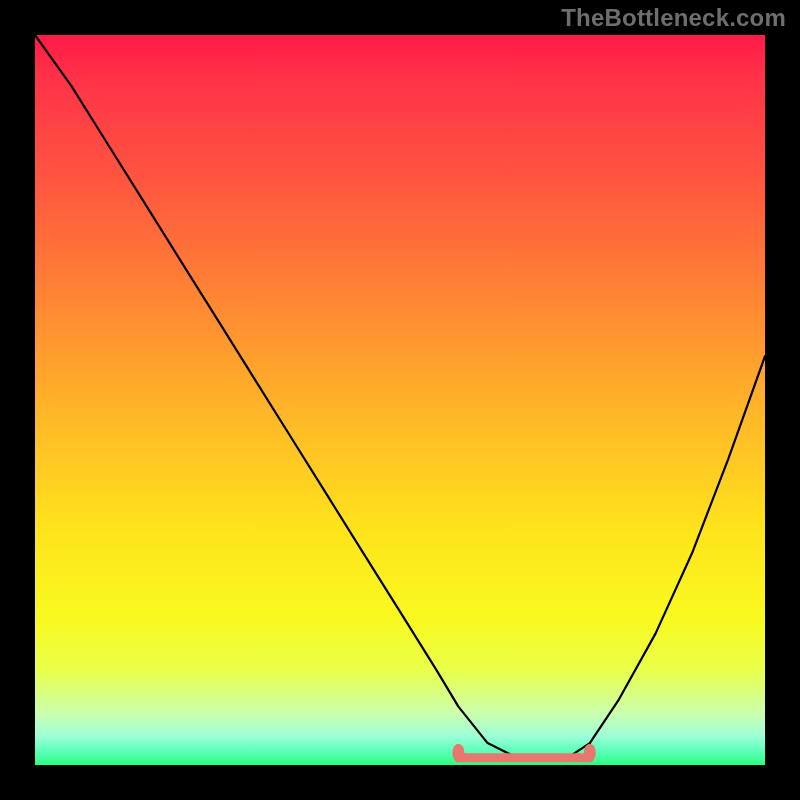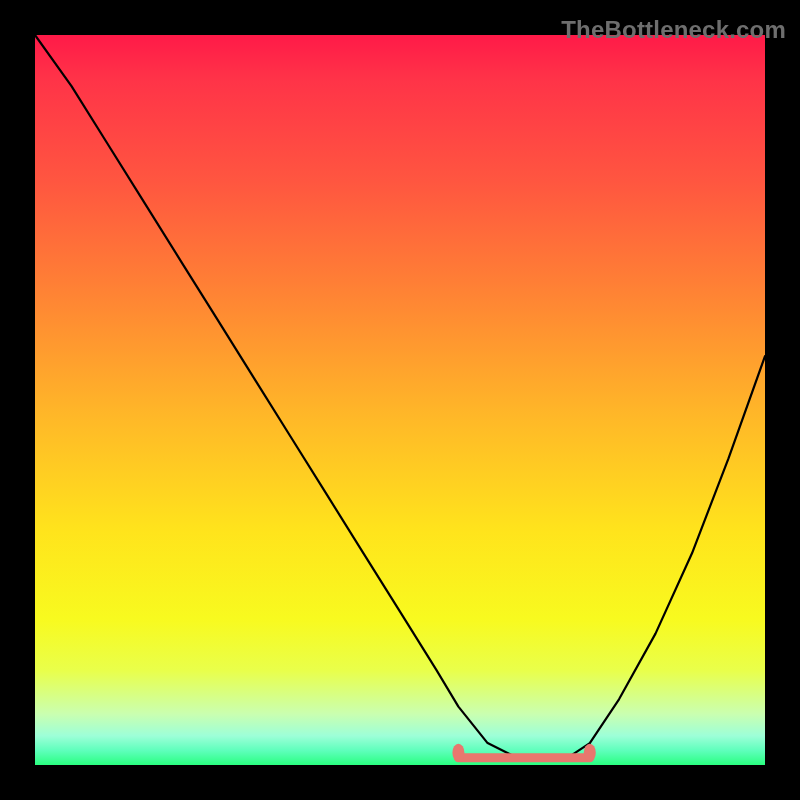--- a/index.html
+++ b/index.html
@@ -12,21 +12,21 @@
     overflow: hidden;
   }
   .frame {
     position: relative;
     width: 800px;
     height: 800px;
     background: #000;
   }
   .watermark {
     position: absolute;
-    top: 16px;
+    top: 4px;
     right: 14px;
     font-size: 24px;
     font-weight: 600;
     color: #6e6e6e;
     letter-spacing: 0.2px;
     z-index: 10;
   }
   .plot-area {
     position: absolute;
     left: 35px;

